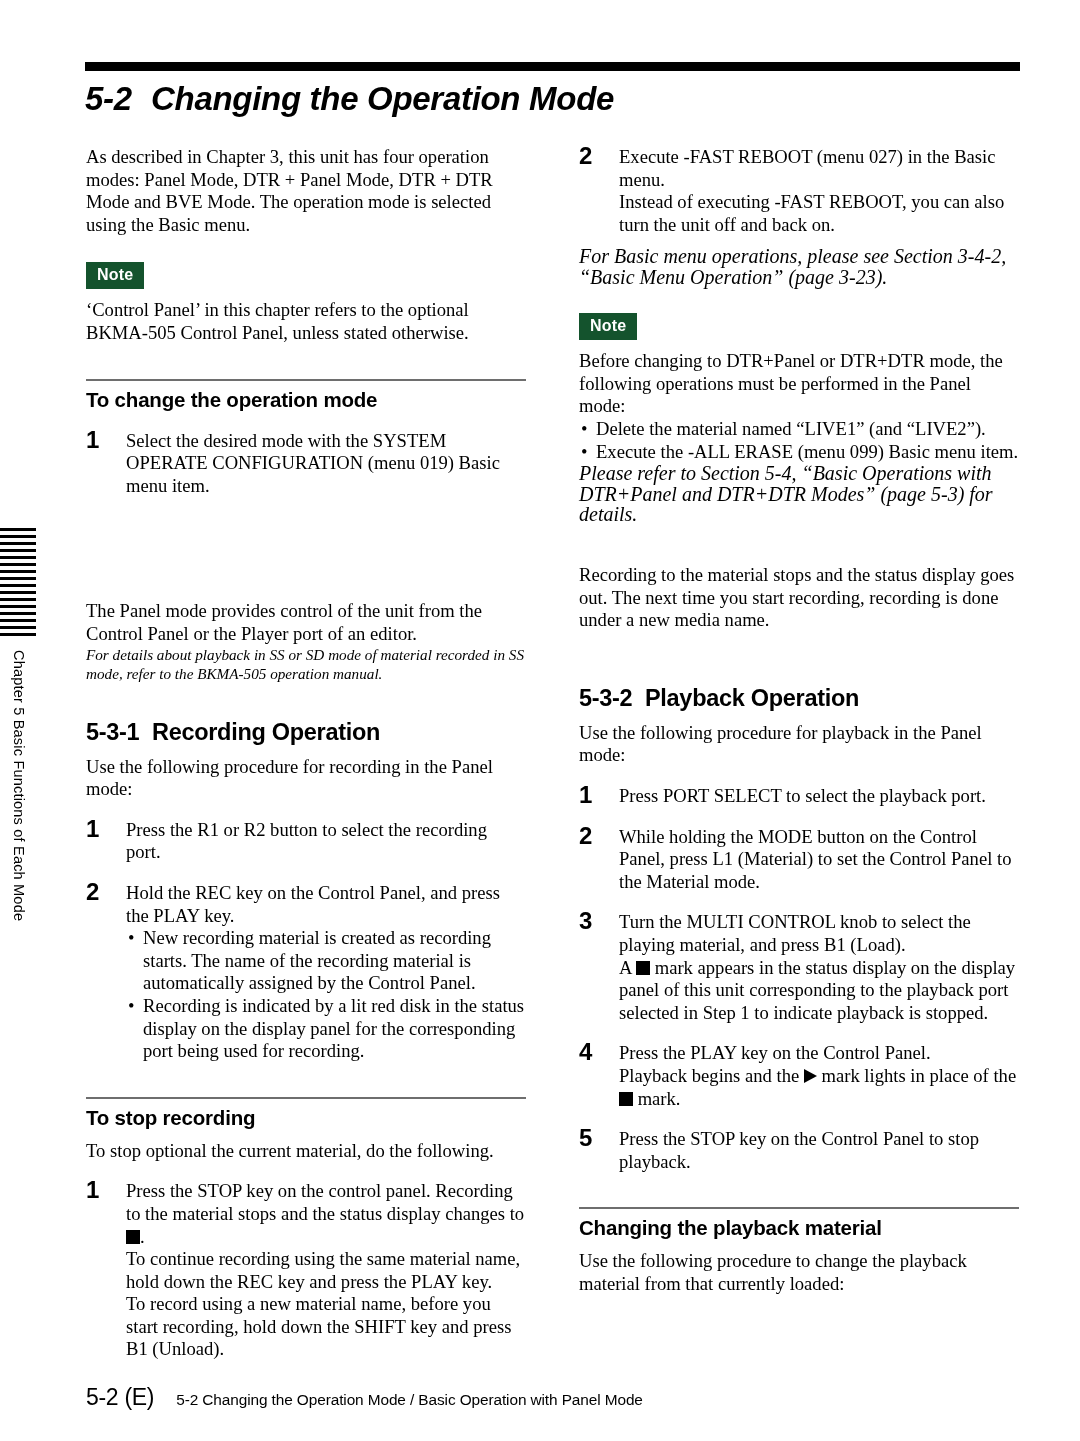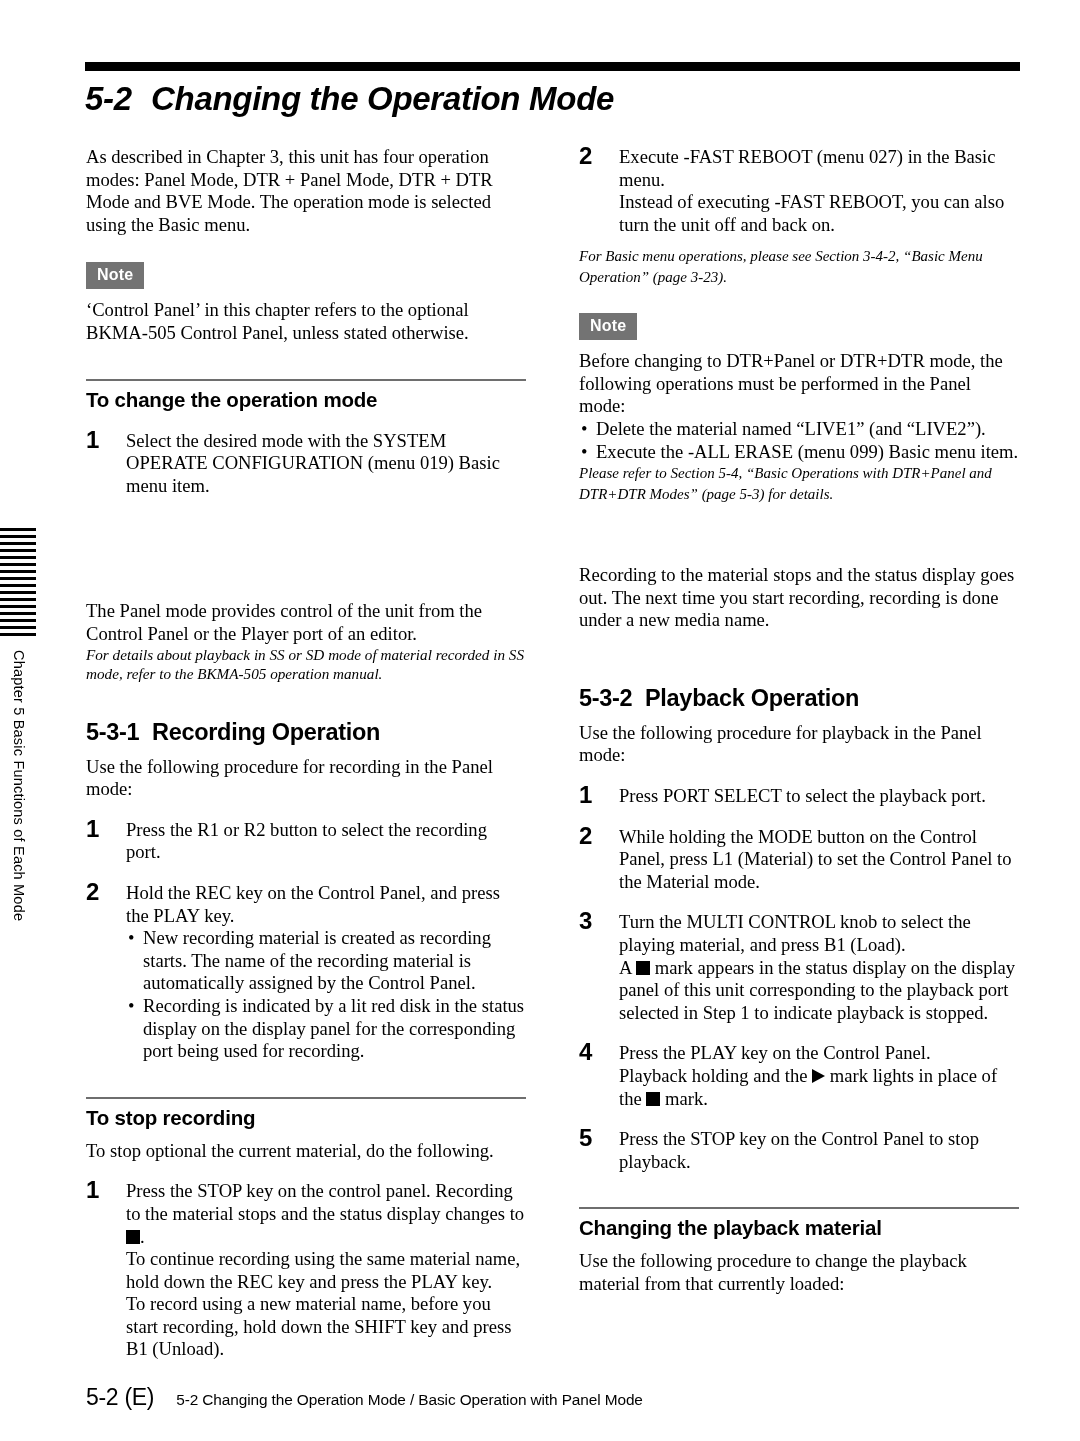--- a/index.html
+++ b/index.html
@@ -94,37 +94,37 @@
 
   
   p.body {
     margin: 0;
     font-size: 18.6px;
     line-height: 22.6px;
     text-align: left;
   }
   p.italic-ref {
     margin: 0;
-    font-size: 15px;
+    font-size: 20px;
     line-height: 20.4px;
     font-style: italic;
   }
   p.italic-ref.small {
     font-size: 15.2px;
     line-height: 19.2px;
   }
   .gap-s  { height: 10px; }
   .gap-m  { height: 18px; }
   .gap-l  { height: 26px; }
   .gap-xl { height: 34px; }
 
   
   .note-badge {
     display: inline-block;
-    background: #737373;
+    background: #14532d;
     color: #ffffff;
     font-family: "Liberation Sans", "DejaVu Sans", sans-serif;
     font-weight: bold;
     font-size: 16px;
     line-height: 16px;
     padding: 5px 11px 6px 11px;
     letter-spacing: 0.2px;
   }
 
   
@@ -390,21 +390,21 @@
       <span class="step-num">3</span>
       <p>Turn the MULTI CONTROL knob to select the playing material, and press B1 (Load).</p>
       <p><span>A </span><span class="glyph-stop"></span><span> mark appears in the status display on the display panel of this unit corresponding to the playback port selected in Step 1 to indicate playback is stopped.</span></p>
     </div>
 
     <div class="gap-m"></div>
 
     <div class="step">
       <span class="step-num">4</span>
       <p>Press the PLAY key on the Control Panel.</p>
-      <p><span>Playback holding and the </span><span class="glyph-play"></span><span> mark lights in place of the </span><span class="glyph-stop"></span><span> mark.</span></p>
+      <p><span>Playback begins and the </span><span class="glyph-play"></span><span> mark lights in place of the </span><span class="glyph-stop"></span><span> mark.</span></p>
     </div>
 
     <div class="gap-m"></div>
 
     <div class="step">
       <span class="step-num">5</span>
       <p>Press the STOP key on the Control Panel to stop playback.</p>
     </div>
 
     <div class="gap-xl"></div>

